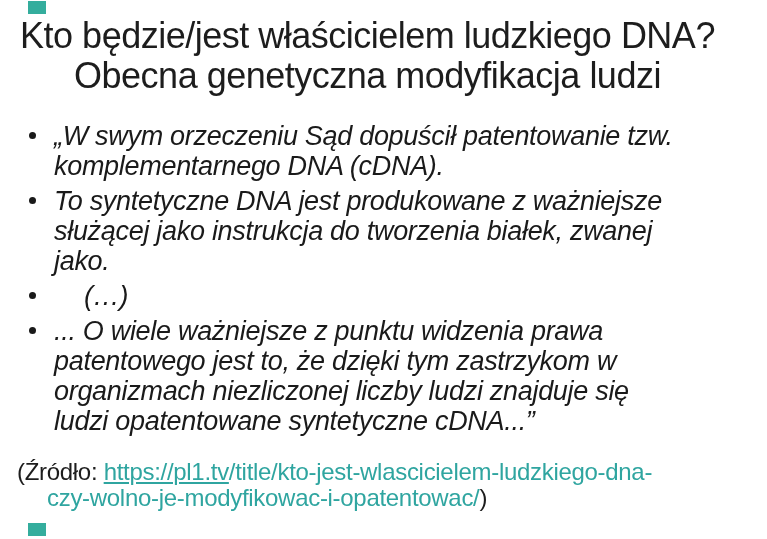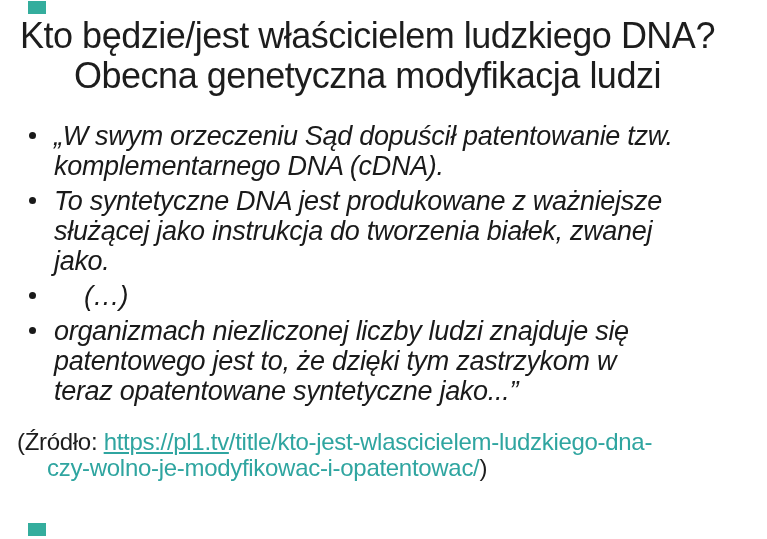--- a/index.html
+++ b/index.html
@@ -102,23 +102,24 @@
       <div class="bullet-line">To syntetyczne DNA jest produkowane z ważniejsze</div>
       <div class="bullet-line">służącej jako instrukcja do tworzenia białek, zwanej</div>
       <div class="bullet-line">jako.</div>
     </li>
     <li class="bullet-item extra-indent">
       <span class="bullet-dot"></span>
       <div class="bullet-line">(…)</div>
     </li>
     <li class="bullet-item">
       <span class="bullet-dot"></span>
+      <div class="bullet-line">... O wiele ważniejsze z punktu widzenia prawa</div>
+      <div class="bullet-line">patentowego jest to, że dzięki tym zastrzykom w</div>
       <div class="bullet-line">organizmach niezliczonej liczby ludzi znajduje się</div>
-      <div class="bullet-line">patentowego jest to, że dzięki tym zastrzykom w</div>
-      <div class="bullet-line">teraz opatentowane syntetyczne jako...”</div>
+      <div class="bullet-line">ludzi opatentowane syntetyczne cDNA...”</div>
     </li>
   </ul>
 
   <div class="source">
     <div class="src-line">
       <span>(Źródło: </span><a class="src-link underlined">https://pl1.tv</a><a class="src-link">/title/kto-jest-wlascicielem-ludzkiego-dna-</a>
     </div>
     <div class="src-line src-line2">
       <a class="src-link">czy-wolno-je-modyfikowac-i-opatentowac/</a><span>)</span>
     </div>

